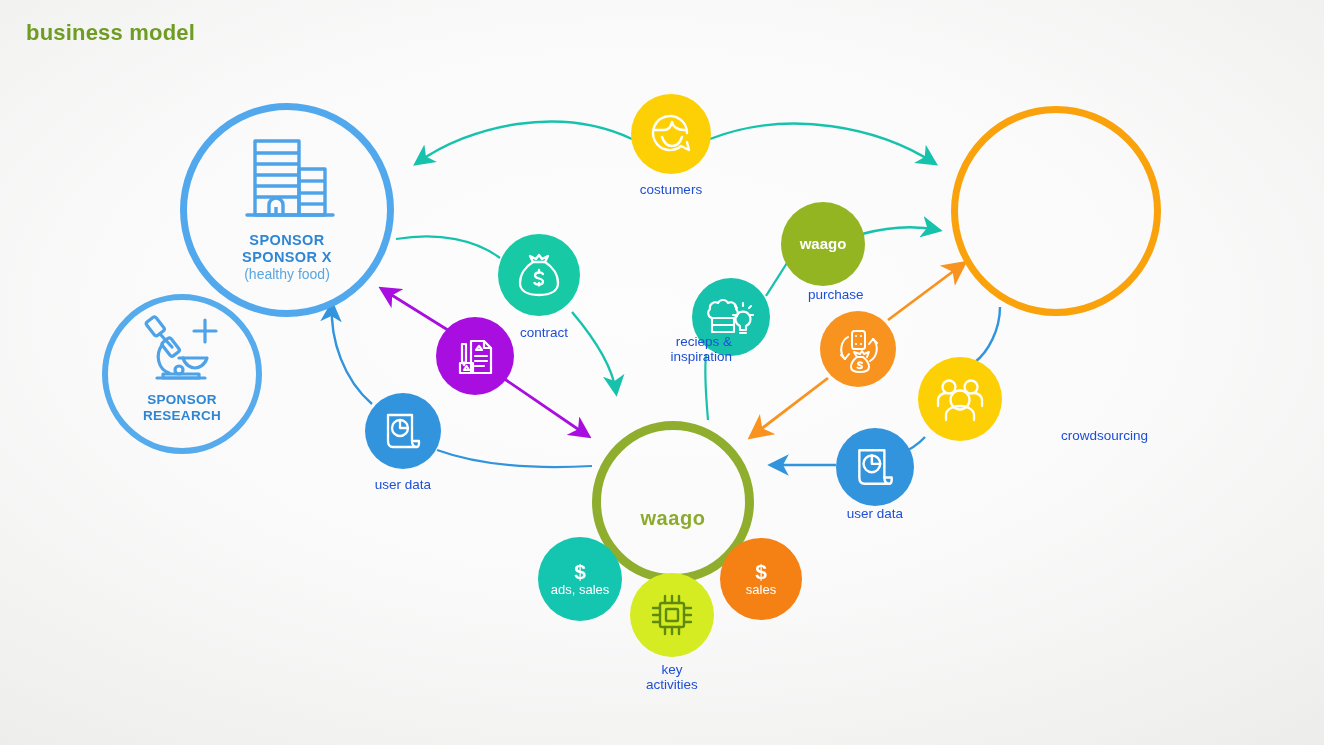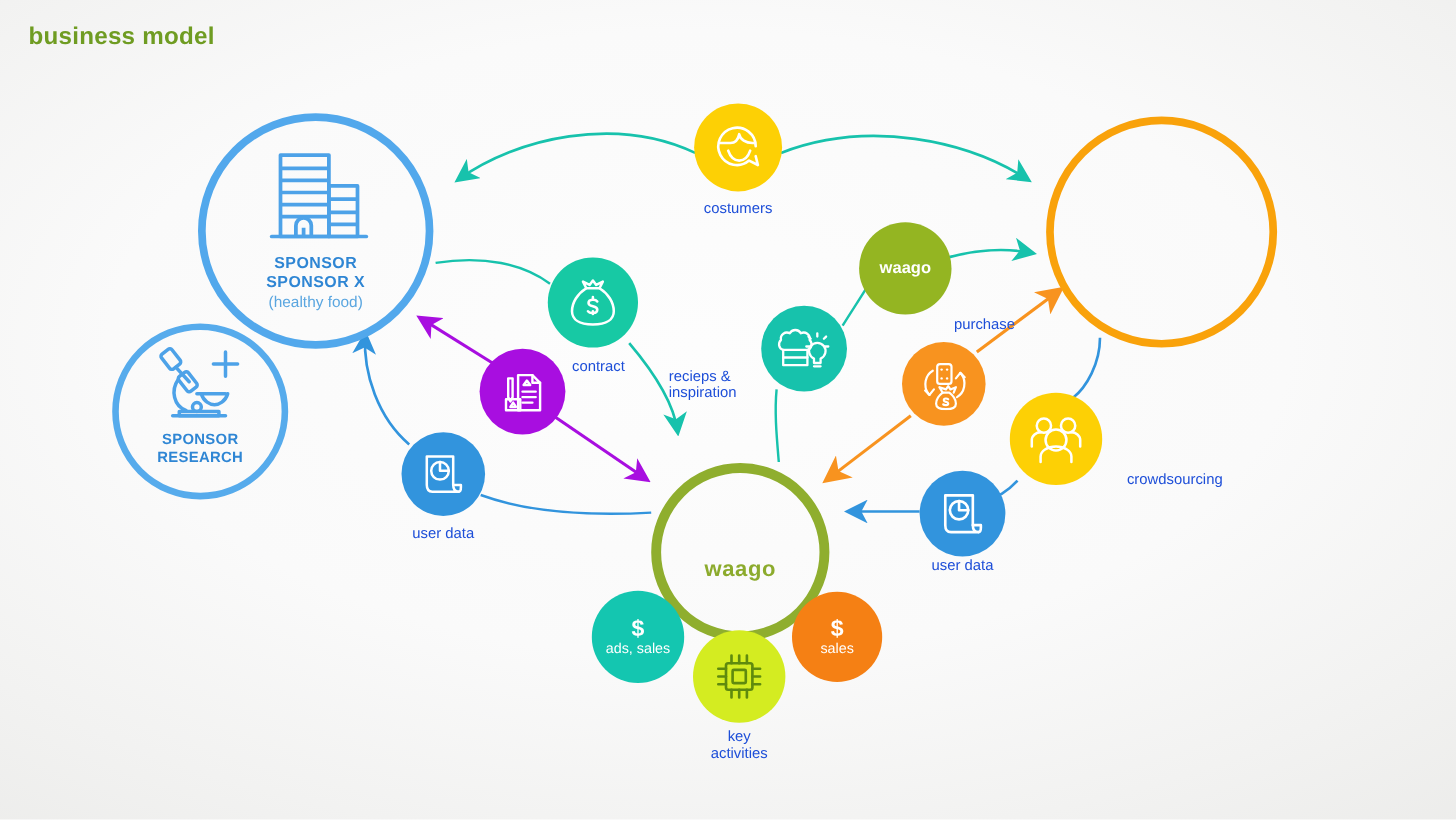--- a/index.html
+++ b/index.html
@@ -138,30 +138,30 @@
 
   #costumers { left: 631px; top: 94px; width: 80px; height: 80px; background: #fdd005; }
   #costumers-cap { left: 601px; top: 182px; width: 140px; }
 
   #contract { left: 498px; top: 234px; width: 82px; height: 82px; background: #17c9a4; }
   #contract-cap { left: 484px; top: 325px; width: 120px; }
 
   #docs { left: 436px; top: 317px; width: 78px; height: 78px; background: #a80ee0; }
 
   #recieps { left: 692px; top: 278px; width: 78px; height: 78px; background: #17c2ac; }
-  #recieps-cap { left: 608px; top: 334px; width: 124px; text-align: left; }
+  #recieps-cap { left: 608px; top: 334px; width: 124px; text-align: right; }
 
   #waago-sm { left: 781px; top: 202px; width: 84px; height: 84px; background: #94b522; }
   #waago-sm-label { font-size: 15px; font-weight: bold; }
 
   #purchase { left: 820px; top: 311px; width: 76px; height: 76px; background: #f8931f; }
-  #purchase-cap { left: 835px; top: 287px; width: 120px; text-align: center; }
+  #purchase-cap { left: 808px; top: 287px; width: 120px; text-align: left; }
 
   #crowd { left: 918px; top: 357px; width: 84px; height: 84px; background: #fdd005; }
-  #crowd-cap { left: 988px; top: 428px; width: 160px; text-align: center; }
+  #crowd-cap { left: 988px; top: 428px; width: 160px; text-align: right; }
 
   #userdata-l { left: 365px; top: 393px; width: 76px; height: 76px; background: #3294dd; }
   #userdata-l-cap { left: 343px; top: 477px; width: 120px; }
 
   #userdata-r { left: 836px; top: 428px; width: 78px; height: 78px; background: #3294dd; }
   #userdata-r-cap { left: 815px; top: 506px; width: 120px; }
 
   #ads { left: 538px; top: 537px; width: 84px; height: 84px; background: #14c6b0; }
   #ads-label { font-size: 13px; }
   #ads-dollar { font-size: 21px; font-weight: bold; color: #fff; line-height: 20px; margin-bottom: 1px; }

